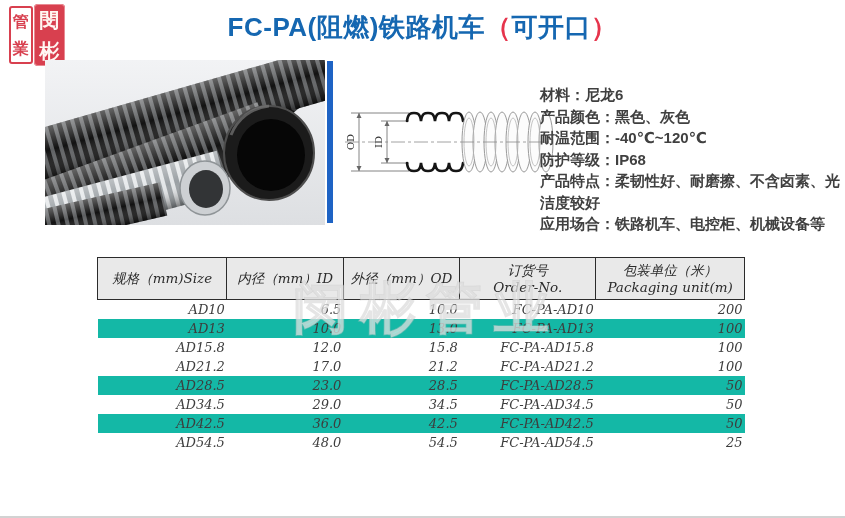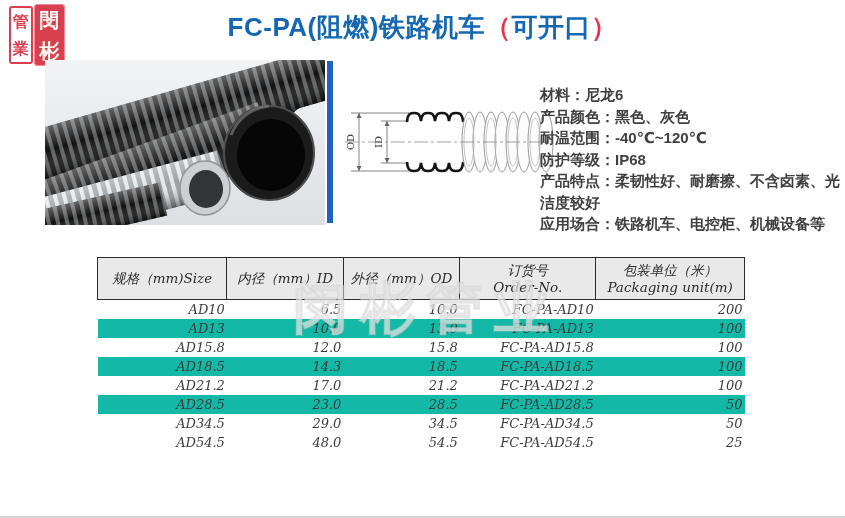--- a/index.html
+++ b/index.html
@@ -331,27 +331,20 @@
             <td>FC-PA-AD13</td>
             <td>100</td>
           </tr>
           <tr>
             <td>AD15.8</td>
             <td>12.0</td>
             <td>15.8</td>
             <td>FC-PA-AD15.8</td>
             <td>100</td>
           </tr>
-          <tr class="alt">
-            <td>AD18.5</td>
-            <td>14.3</td>
-            <td>18.5</td>
-            <td>FC-PA-AD18.5</td>
-            <td>100</td>
-          </tr>
           <tr>
             <td>AD21.2</td>
             <td>17.0</td>
             <td>21.2</td>
             <td>FC-PA-AD21.2</td>
             <td>100</td>
           </tr>
           <tr class="alt">
             <td>AD28.5</td>
             <td>23.0</td>
@@ -359,20 +352,27 @@
             <td>FC-PA-AD28.5</td>
             <td>50</td>
           </tr>
           <tr>
             <td>AD34.5</td>
             <td>29.0</td>
             <td>34.5</td>
             <td>FC-PA-AD34.5</td>
             <td>50</td>
           </tr>
+          <tr class="alt">
+            <td>AD42.5</td>
+            <td>36.0</td>
+            <td>42.5</td>
+            <td>FC-PA-AD42.5</td>
+            <td>50</td>
+          </tr>
           <tr>
             <td>AD54.5</td>
             <td>48.0</td>
             <td>54.5</td>
             <td>FC-PA-AD54.5</td>
             <td>25</td>
           </tr>
         </tbody>
     </table>
   </div>

